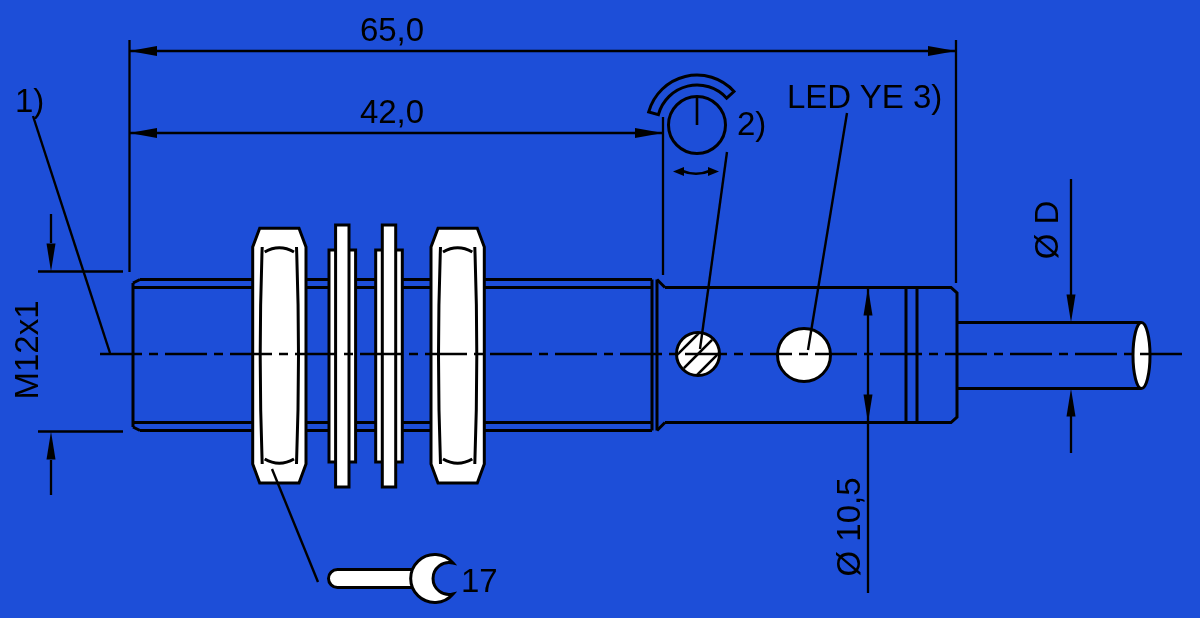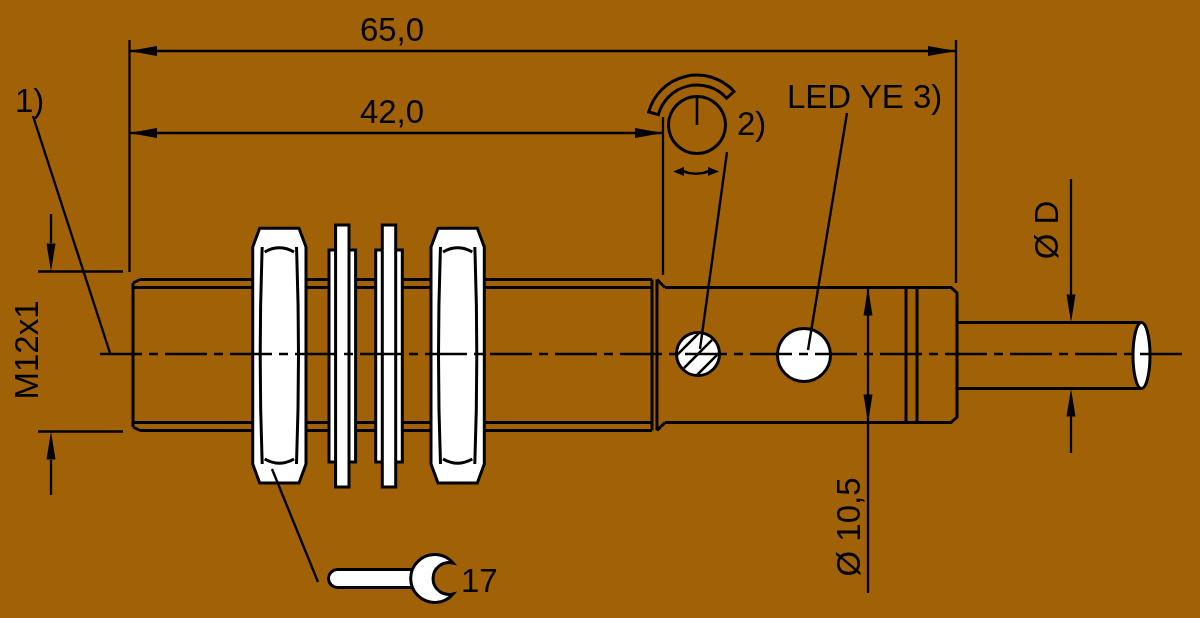--- a/index.html
+++ b/index.html
@@ -4,21 +4,21 @@
 <style>
   html, body {
     margin: 0;
     padding: 0;
     background: #ffffff;
   }
   .stage {
     position: relative;
     width: 1200px;
     height: 618px;
-    background: #a16207;
+    background: #1d4ed8;
     overflow: hidden;
   }
   svg { display: block; }
   text {
     font-family: "Liberation Sans", "DejaVu Sans", sans-serif;
     font-size: 33px;
     fill: #000000;
   }
 </style>
 </head>

